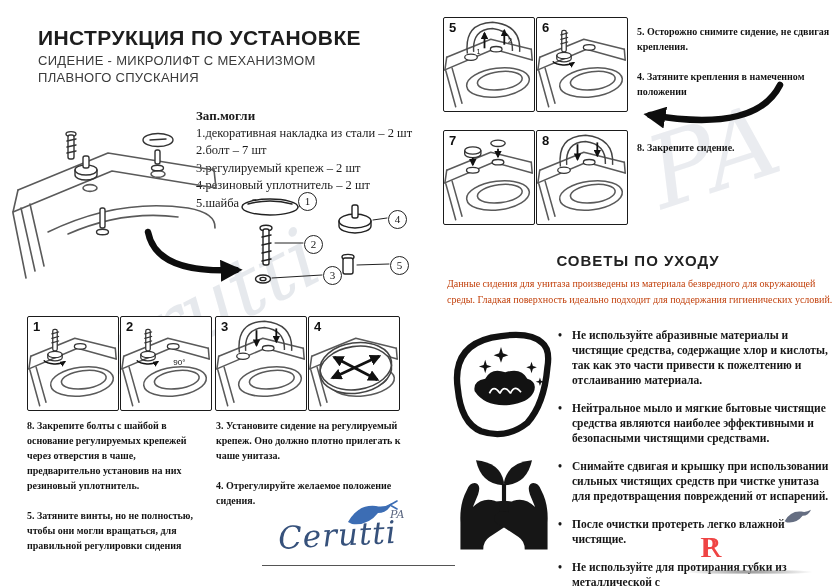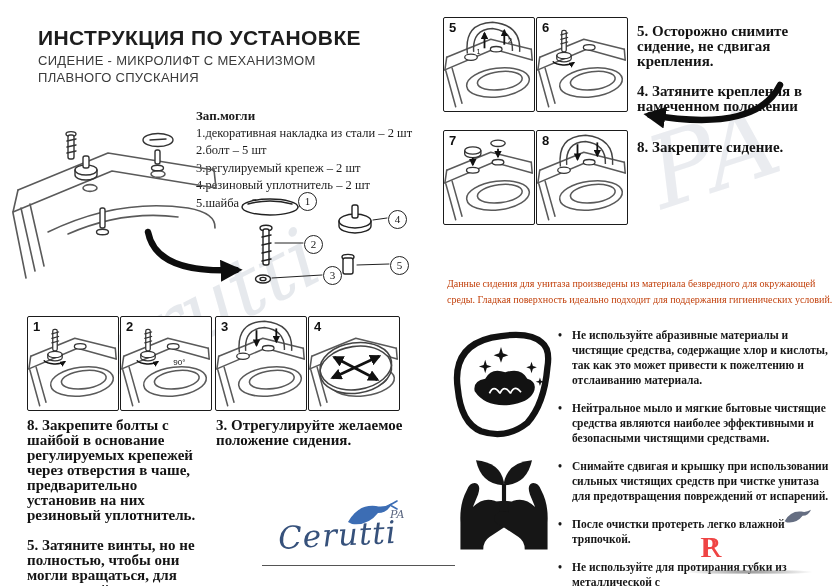--- a/index.html
+++ b/index.html
@@ -9,21 +9,21 @@
   
   .title{left:38px;top:26px;width:412px;text-align:left;font-size:21px;font-weight:700;letter-spacing:.4px;color:#1d1d1d;}
   .subtitle{left:38px;top:52px;width:412px;text-align:left;font-size:13px;color:#3a3a3a;line-height:17px;white-space:pre-line;letter-spacing:.3px;}
   .parts{left:196px;top:107px;width:220px;font-family:"Liberation Serif",serif;font-size:12.5px;line-height:17.5px;color:#1b1b1b;}
   .parts .ph{font-weight:700;font-size:13px;}
   .callout{position:absolute;width:17px;height:17px;border:1.4px solid #222;border-radius:50%;
            font-family:"Liberation Serif",serif;font-size:11px;line-height:17px;text-align:center;background:#fff;}
   .stepbox{position:absolute;width:90px;height:93px;border:1.7px solid #1b1b1b;border-radius:2px;background:#fff;}
   .stepbox svg{position:absolute;left:0;top:0;width:100%;height:100%;}
   .boxnum{position:absolute;left:5px;top:2px;font-size:13px;font-weight:700;color:#111;z-index:2;}
-  .stepcol{position:absolute;font-family:"Liberation Serif",serif;font-weight:700;font-size:15px;line-height:15px;color:#141414;}
+  .stepcol{position:absolute;font-family:"Liberation Serif",serif;font-weight:700;font-size:10px;line-height:15px;color:#141414;}
   .stepcol p{margin:0 0 15px 0;}
   
   .careh{left:440px;top:252px;width:396px;text-align:center;font-size:15px;font-weight:700;letter-spacing:1px;color:#222;}
   .intro{left:447px;top:276px;width:388px;text-align:left;font-family:"Liberation Serif",serif;font-size:10px;line-height:16px;color:#c2410c;}
   .bullets{left:558px;top:328px;width:280px;font-family:"Liberation Serif",serif;font-weight:700;font-size:11.5px;line-height:15px;color:#171717;}
   .bullet{display:flex;margin-bottom:13px;}
   .bdot{width:14px;flex:0 0 14px;}
   
   .cerutti-script{left:278px;top:516px;width:150px;font-family:"DejaVu Serif",serif;font-style:italic;
                   font-size:31px;color:#36517b;transform:rotate(-3deg);letter-spacing:1px;}
@@ -81,21 +81,21 @@
   <div class="wm wm-left">Cerutti</div>
   <div class="wm wm-right">PA</div>
 
   <div class="abs title">ИНСТРУКЦИЯ ПО УСТАНОВКЕ</div>
   <div class="abs subtitle">СИДЕНИЕ - МИКРОЛИФТ С МЕХАНИЗМОМ
 ПЛАВНОГО СПУСКАНИЯ</div>
 
   <div class="abs parts">
     <div class="ph">Зап.могли</div>
     <div>1.декоративная накладка из стали – 2 шт</div>
-    <div>2.болт – 5 шт</div>
+    <div>2.болт – 7 шт</div>
     <div>3.регулируемый крепеж – 2 шт</div>
     <div>4.резиновый уплотнитель – 2 шт</div>
     <div>5.шайба – 2 шт</div>
   </div>
 
   <svg class="abs" style="left:8px;top:128px" width="215" height="180" viewBox="0 0 215 180">
     <g fill="none" stroke="#5a5a5a" stroke-width="1.6" stroke-linecap="round" stroke-linejoin="round">
       <path d="M10 62 L100 25 L206 42"></path>
       <path d="M5 84 L104 43 L208 60"></path>
       <path d="M10 62 L5 84 M206 42 L208 60"></path>
@@ -192,21 +192,22 @@
         <path d="M26 66 L78 42" marker-start="url(#ah)" marker-end="url(#ah)"></path>
       </g>
     </svg>
   </div>
 
   <div class="stepcol" style="left:27px;top:418px;width:182px">
     <p>8.   Закрепите болты с шайбой в основание регулируемых крепежей через отверстия в чаше, предварительно установив на них резиновый уплотнитель.</p>
     <p>5.   Затяните винты, но не полностью, чтобы они могли вращаться, для правильной регулировки сидения</p>
   </div>
   <div class="stepcol" style="left:216px;top:418px;width:196px">
-    <p>3. Отрегулируйте желаемое положение сидения.</p>
+    <p>3. Установите сидение на регулируемый крепеж. Оно должно плотно прилегать к чаше унитаза.</p>
+    <p>4. Отрегулируйте желаемое положение сидения.</p>
   </div>
 
   <svg class="abs" style="left:346px;top:500px" width="52" height="30" viewBox="0 0 52 30">
     <path d="M2 22 Q12 4 30 6 Q38 8 46 3 Q42 13 32 13 Q22 26 6 24 Z" fill="#3c6db4"></path>
     <path d="M44 5 L51 1 M44 5 L51 9" stroke="#3c6db4" stroke-width="1.6" fill="none" stroke-linecap="round"></path>
   </svg>
   <div class="abs brand-pa">PA</div>
   <div class="abs cerutti-script">Cerutti</div>
   <div class="abs cerutti-line"></div>
 
@@ -265,20 +266,21 @@
   </div>
 
   <svg class="abs" style="left:628px;top:75px" width="168" height="66" viewBox="0 0 168 66">
     <path d="M152 10 Q128 58 22 40" fill="none" stroke="#0d0d0d" stroke-width="6.5" stroke-linecap="round" marker-end="url(#ahBig)"></path>
   </svg>
 
   <div class="stepcol" style="left:637px;top:140px;width:198px">
     <p>8. Закрепите сидение.</p>
   </div>
 
+  <div class="abs careh">СОВЕТЫ ПО УХОДУ</div>
   <div class="abs intro">Данные сидения для унитаза произведены из материала безвредного для окружающей среды. Гладкая поверхность идеально подходит для поддержания гигиенических условий.</div>
 
   <svg class="abs" style="left:445px;top:326px" width="112" height="120" viewBox="0 0 106 114">
     <path d="M12 60 Q6 20 44 11 Q80 4 92 16 Q100 22 97 40 Q94 74 78 92 Q58 108 34 100 Q15 92 12 60 Z" fill="none" stroke="#121212" stroke-width="6" stroke-linejoin="round"></path>
     <path d="M28 62 Q26 52 38 50 Q44 39 57 44 Q72 39 78 50 Q88 53 84 63 Q79 73 61 75 Q38 77 28 62 Z" fill="#121212"></path>
     <g stroke="#fff" stroke-width="1.6" fill="none">
       <path d="M42 64 Q46 55 52 64 M52 64 Q56 55 62 64 M62 64 Q66 55 72 63"></path>
     </g>
     <g fill="#121212">
       <path d="M38 32 L39.5 37 L44 38.5 L39.5 40 L38 45 L36.5 40 L32 38.5 L36.5 37 Z"></path>
@@ -295,33 +297,33 @@
       <path d="M51 34 Q72 33 77 10 Q54 12 50 31 Z"></path>
       <path d="M34 52 Q50 46 66 52 L61 61 L39 61 Z"></path>
       <path id="hand-shape" d="M8 96 L8 70 Q7 52 14 39 Q17 31 23 32 Q28 34 25 43 L20 55 Q30 45 41 49 Q49 53 45 60 Q56 57 59 64 Q61 70 51 74 L36 84 Q30 88 30 96 Z"></path>
       <use href="#hand-shape" transform="translate(100,0) scale(-1,1)"></use>
     </g>
   </svg>
 
   <div class="abs bullets">
     <div class="bullet">
       <span class="bdot">•</span>
-      <span>Не используйте абразивные материалы и чистящие средства, содержащие хлор и кислоты, так как это может привести к пожелтению и отслаиванию материала.</span>
+      <span>Не используйте абразивные материалы и чистящие средства, содержащие хлор и кислоты, так как это части привести к пожелтению и отслаиванию материала.</span>
     </div>
     <div class="bullet">
       <span class="bdot">•</span>
       <span>Нейтральное мыло и мягкие бытовые чистящие средства являются наиболее эффективными и безопасными чистящими средствами.</span>
     </div>
     <div class="bullet">
       <span class="bdot">•</span>
       <span>Снимайте сдвигая и крышку при использовании сильных чистящих средств при чистке унитаза для предотвращения повреждений от испарений.</span>
     </div>
     <div class="bullet">
       <span class="bdot">•</span>
-      <span>После очистки протереть легко влажной тряпочкой.</span>
+      <span>После очистки протереть легко влажной чистящие.</span>
     </div>
     <div class="bullet">
       <span class="bdot">•</span>
       <span>Не используйте для протирания губки из металлической с</span>
     </div>
   </div>
 
   <svg class="abs" style="left:778px;top:508px" width="42" height="18" viewBox="0 0 52 30" opacity="0.8">
     <path d="M2 22 Q12 4 30 6 Q38 8 46 3 Q42 13 32 13 Q22 26 6 24 Z" fill="#3f4a63"></path>
   </svg>

